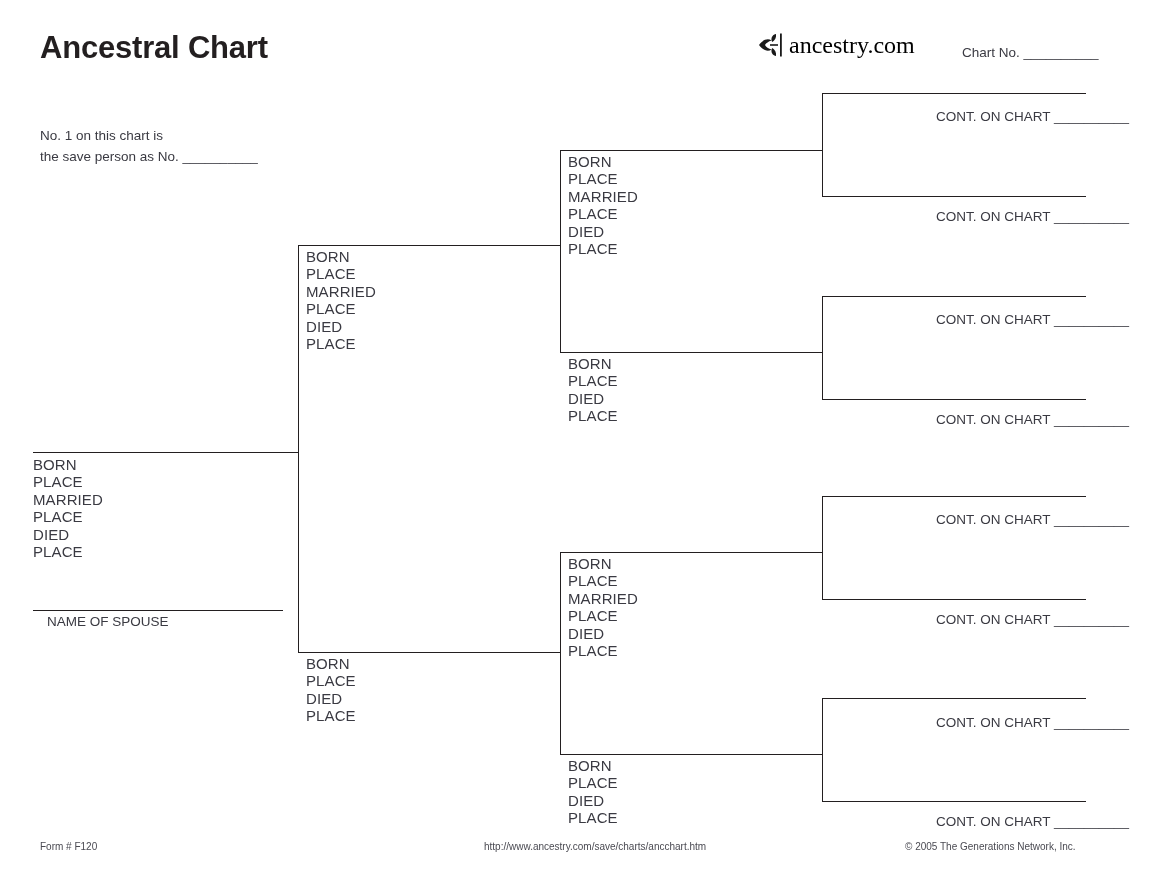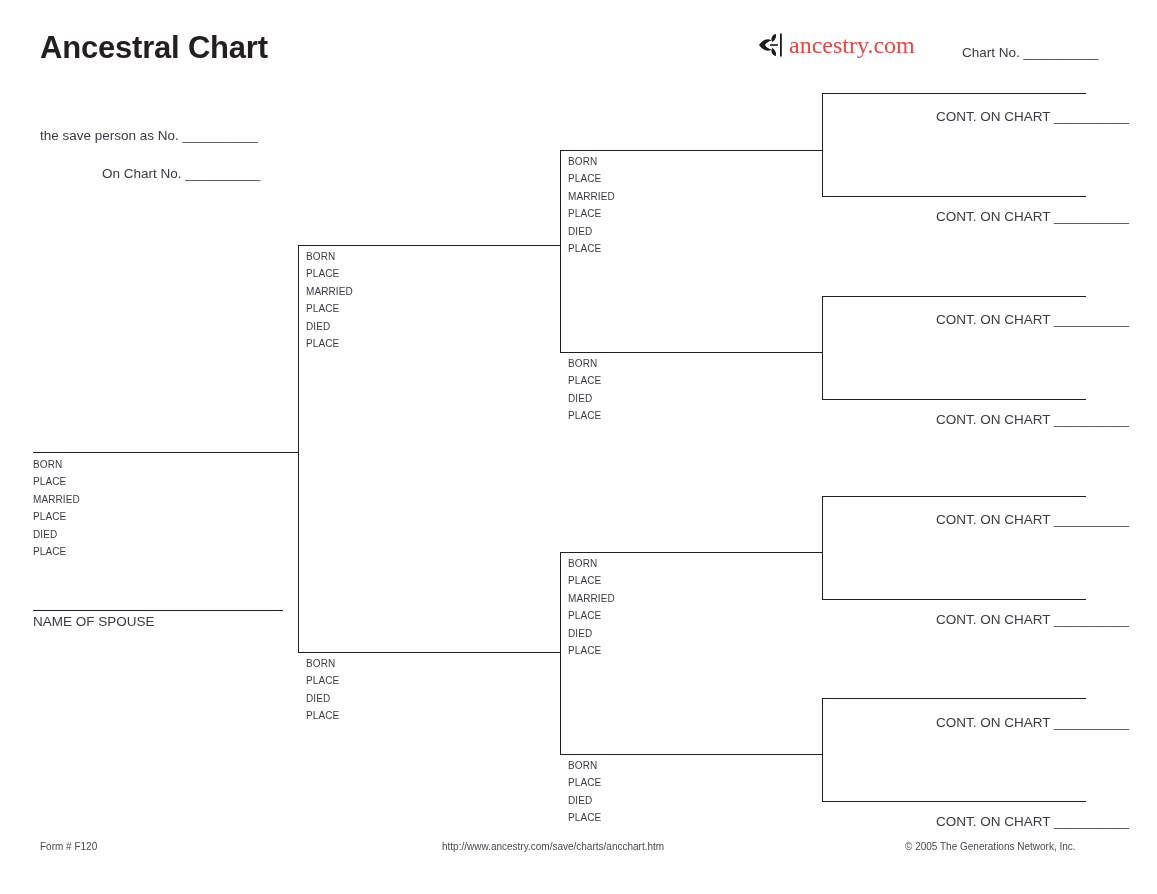--- a/index.html
+++ b/index.html
@@ -38,21 +38,21 @@
     height: 30px;
   }
   .logo-mark {
     width: 30px;
     height: 26px;
     display: block;
   }
   .logo-text {
     font-family: "Liberation Serif", serif;
     font-size: 24px;
-    color: #ef4444;
+    color: #000000;
     line-height: 1;
     margin-left: 2px;
     white-space: nowrap;
   }
   .chart-no-top {
     position: absolute;
     left: 962px;
     top: 45px;
     font-size: 13.5px;
     white-space: nowrap;
@@ -79,21 +79,21 @@
     height: 0;
     border-top: 1.3px solid #231f20;
   }
   .vline {
     position: absolute;
     width: 0;
     border-left: 1.3px solid #231f20;
   }
   .fields {
     position: absolute;
-    font-size: 10px;
+    font-size: 15px;
     line-height: 17.4px;
     letter-spacing: 0.1px;
   }
   .fields div { white-space: nowrap; }
 
   .spouse-label {
     position: absolute;
     font-size: 13.5px;
     white-space: nowrap;
   }
@@ -106,21 +106,21 @@
 
   
   .footer-item {
     position: absolute;
     top: 841px;
     font-size: 10px;
     color: #4a4a52;
     white-space: nowrap;
   }
   .footer-left  { left: 40px; }
-  .footer-mid   { left: 442px; }
+  .footer-mid   { left: 484px; }
   .footer-right { left: 905px; }
 </style>
 </head>
 <body>
 
 <div id="page">
 
   <div class="page-title">Ancestral Chart</div>
 
   <div class="logo-wrap">
@@ -130,35 +130,35 @@
       <path d="M14.5 17.5 C14 21, 16 23.5, 19 24 C19.5 20.5, 18 17.5, 15.3 16 Z" fill="#1a1a1a"></path>
       <path d="M13 13 L21 13" stroke="#1a1a1a" stroke-width="1.6"></path>
       <rect x="23" y="1.5" width="1.8" height="23" fill="#1a1a1a"></rect>
     </svg>
     <span class="logo-text">ancestry.com</span>
   </div>
 
   <div class="chart-no-top">Chart No. __________</div>
 
   <div class="note-block">
+    <div>No. 1 on this chart is</div>
     <div class="note-line-2">the save person as No. __________</div>
-    <div class="note-line-3">On Chart No. __________</div>
   </div>
 
   <div class="hline" style="left:33px; top:452px; width:250px;"></div>
   <div class="fields" style="left:33px; top:456px;">
     <div>BORN</div>
     <div>PLACE</div>
     <div>MARRIED</div>
     <div>PLACE</div>
     <div>DIED</div>
     <div>PLACE</div>
   </div>
   <div class="hline" style="left:33px; top:610px; width:250px;"></div>
-  <div class="spouse-label" style="left:33px; top:614px;">NAME OF SPOUSE</div>
+  <div class="spouse-label" style="left:47px; top:614px;">NAME OF SPOUSE</div>
 
   <div class="hline" style="left:283px; top:452px; width:16px;"></div>
 
   <div class="vline" style="left:298px; top:245px; height:407px;"></div>
 
   <div class="hline" style="left:298px; top:245px; width:255px;"></div>
   <div class="fields" style="left:306px; top:248px;">
     <div>BORN</div>
     <div>PLACE</div>
     <div>MARRIED</div>

